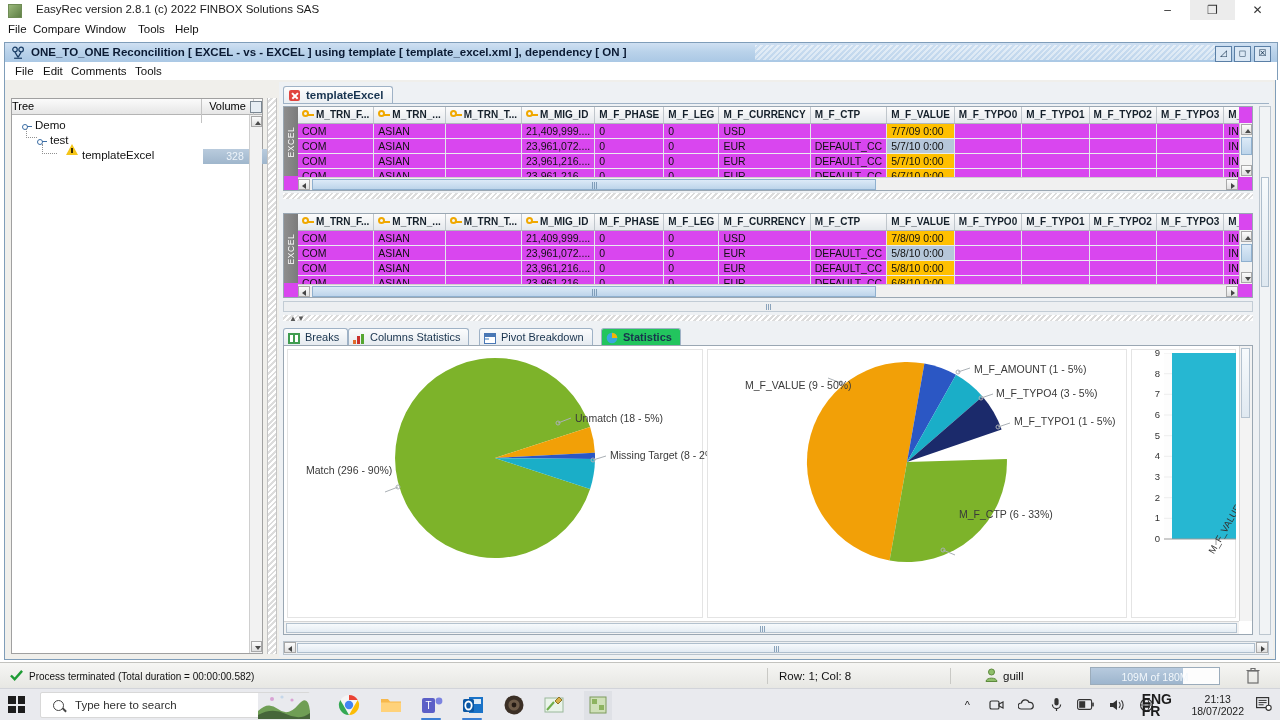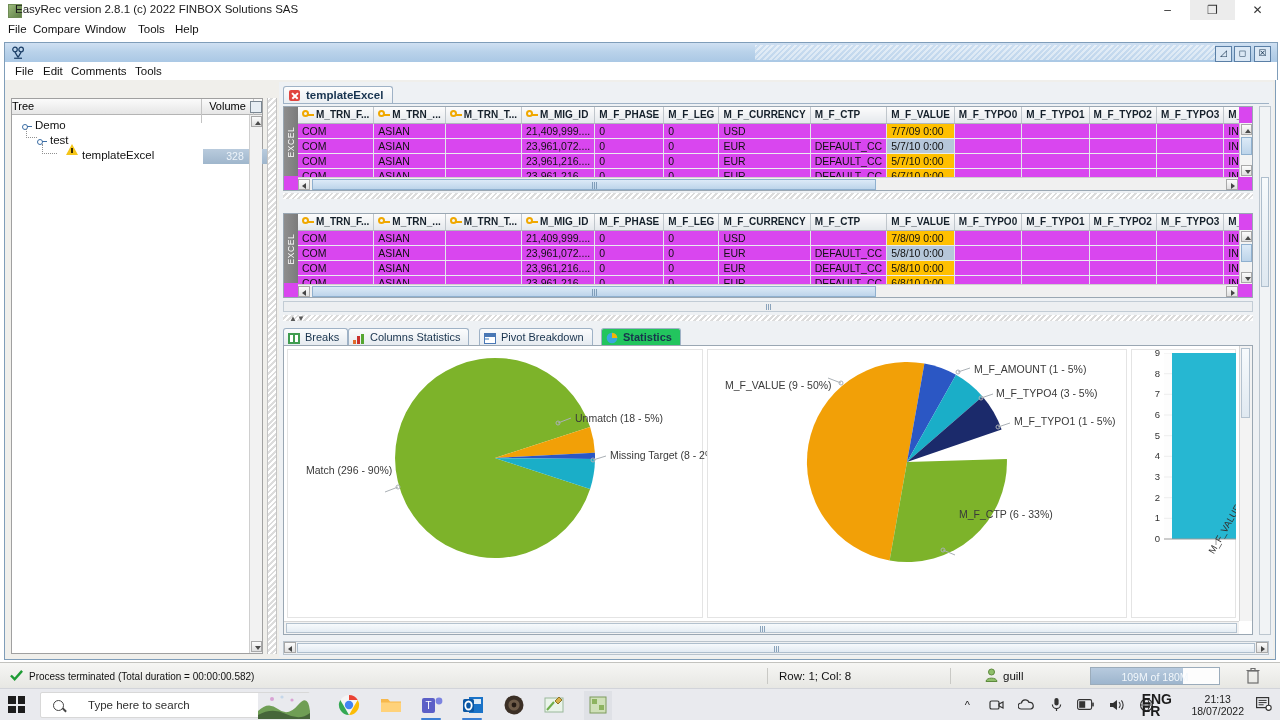--- a/index.html
+++ b/index.html
@@ -14,21 +14,21 @@
   
   .win-title{
     position:absolute;left:0;top:0;width:1280px;height:20px;
     background:#ffffff;border-bottom:1px solid #e7e7e7;
   }
   .win-title .ico{
     position:absolute;left:8px;top:4px;width:12px;height:12px;
     background:linear-gradient(135deg,#9ab87a,#5e7f45);border:1px solid #6f8c55;
   }
   .win-title .txt{
-    position:absolute;left:15px;top:3px;font-size:11.5px;color:#1a1a1a;white-space:nowrap;
+    position:absolute;left:36px;top:3px;font-size:11.5px;color:#1a1a1a;white-space:nowrap;
   }
   .wbtn{position:absolute;top:0;width:45px;height:20px;cursor:default;}
   .wbtn .g{position:absolute;left:50%;top:50%;transform:translate(-50%,-50%);font-size:12px;color:#333;line-height:1;}
   .wbtn.min{right:90px;}
   .wbtn.max{right:45px;background:#ececec;}
   .wbtn.close{right:0;}
 
   .menubar{
     position:absolute;left:0;top:20px;width:1280px;height:19px;
     background:#fff;
@@ -270,21 +270,21 @@
     background:#e9eaee;border-top:1px solid #d2d4da;box-sizing:border-box;
   }
   .startbtn{position:absolute;left:8px;top:7px;width:18px;height:18px;}
   .startbtn i{position:absolute;width:7.5px;height:7.5px;background:#1d1d1d;}
   .searchbox{
     position:absolute;left:40px;top:3px;width:270px;height:26px;
     background:#fff;border:1px solid #d8d8d8;border-radius:2px;box-sizing:border-box;
   }
   .searchbox .mag{position:absolute;left:12px;top:7px;width:11px;height:11px;border:1.5px solid #444;border-radius:50%;box-sizing:border-box;}
   .searchbox .mag:after{content:"";position:absolute;left:8px;top:8px;width:5px;height:1.5px;background:#444;transform:rotate(45deg);}
-  .searchbox .ph{position:absolute;left:34px;top:6px;font-size:11.5px;color:#303030;margin-left:13px;}
+  .searchbox .ph{position:absolute;left:34px;top:6px;font-size:11.5px;color:#303030;}
   .tbico{position:absolute;top:5px;width:22px;height:22px;}
   .tbactive{position:absolute;bottom:0;height:2px;width:20px;background:#3b7fd4;border-radius:1px;}
   .trayglyph{position:absolute;top:10px;font-size:11px;color:#202020;}
   .clock{position:absolute;right:36px;top:4px;text-align:center;font-size:10.5px;color:#1c1c1c;line-height:12px;}
   .langi{position:absolute;right:108px;top:4px;text-align:left;font-size:14px;color:#1c1c1c;line-height:12px;font-weight:bold;}
   .notif{position:absolute;right:8px;top:8px;width:16px;height:14px;}
 </style>
 </head>
 <body>
 
@@ -312,20 +312,21 @@
     <div class="mi" style="left:175px">Help</div>
   </div>
 
   <div class="mdi">
     <svg class="bar-ico" viewBox="0 0 16 16">
       <circle cx="4" cy="4" r="2.6" fill="none" stroke="#1b3e66" stroke-width="1.4"></circle>
       <circle cx="11" cy="4" r="2.6" fill="none" stroke="#1b3e66" stroke-width="1.4"></circle>
       <path d="M4 7 L7.5 13 M11 7 L7.5 13" stroke="#1b3e66" stroke-width="1.4" fill="none"></path>
       <path d="M3 14 h9" stroke="#1b3e66" stroke-width="1.4"></path>
     </svg>
+    <div class="ttl">ONE_TO_ONE Reconcilition [ EXCEL - vs - EXCEL ] using template [ template_excel.xml ], dependency [ ON ]</div>
     <div class="hatch"></div>
     <div class="mdibtn b1">
         <span class="gg">◿</span>
       </div>
     <div class="mdibtn b2">
         <span class="gg">◻</span>
       </div>
     <div class="mdibtn b3">
         <span class="gg">☒</span>
       </div>
@@ -769,21 +770,21 @@
                   <circle cx="290" cy="77" r="2"></circle>
                 <path d="M133 33 L120 28"></path>
                   <circle cx="133" cy="33" r="2"></circle>
                 <path d="M235 200 L247 205"></path>
                   <circle cx="235" cy="200" r="2"></circle>
               </g>
             </svg>
             <div class="leaderlbl" style="left:266px;top:13px;">M_F_AMOUNT (1 - 5%)</div>
             <div class="leaderlbl" style="left:288px;top:37px;">M_F_TYPO4 (3 - 5%)</div>
             <div class="leaderlbl" style="left:306px;top:65px;">M_F_TYPO1 (1 - 5%)</div>
-            <div class="leaderlbl" style="left:17px;top:29px;">M_F_VALUE (9 - 50%)</div>
+            <div class="leaderlbl" style="left:37px;top:29px;">M_F_VALUE (9 - 50%)</div>
             <div class="leaderlbl" style="left:251px;top:158px;">M_F_CTP (6 - 33%)</div>
 
             <div class="legend">
               
               
               
               
               
             </div>
           </div>

